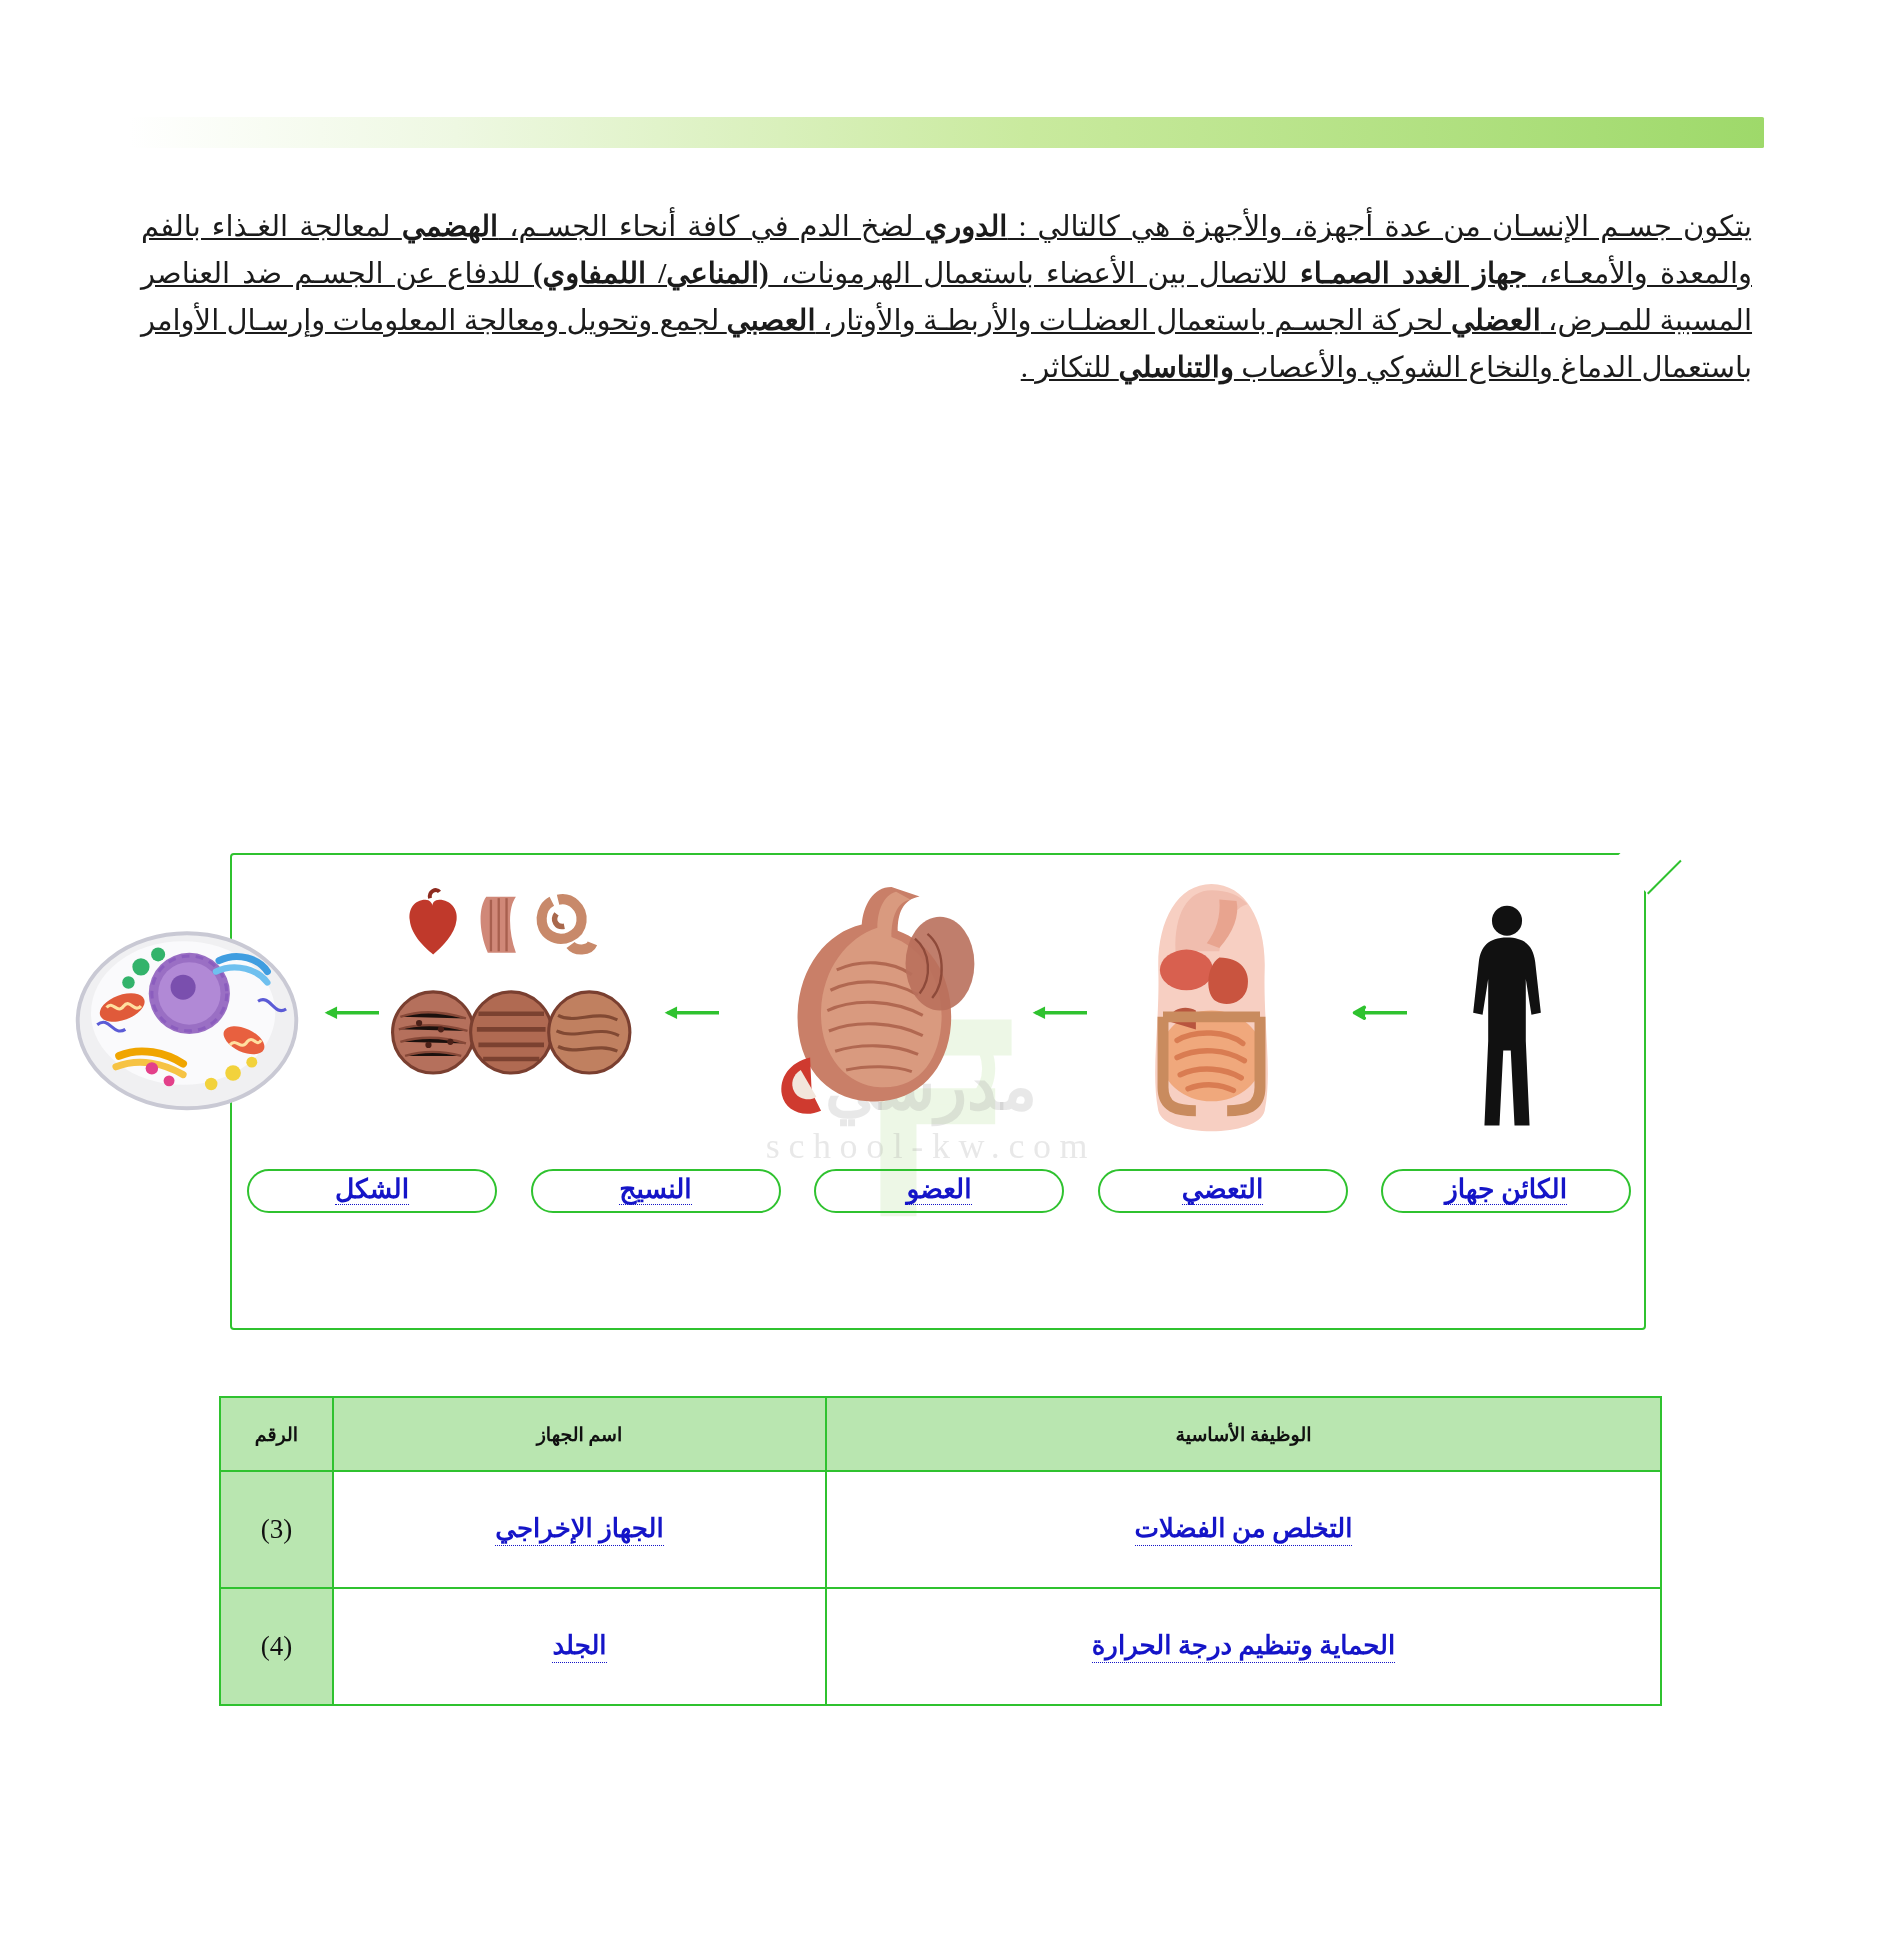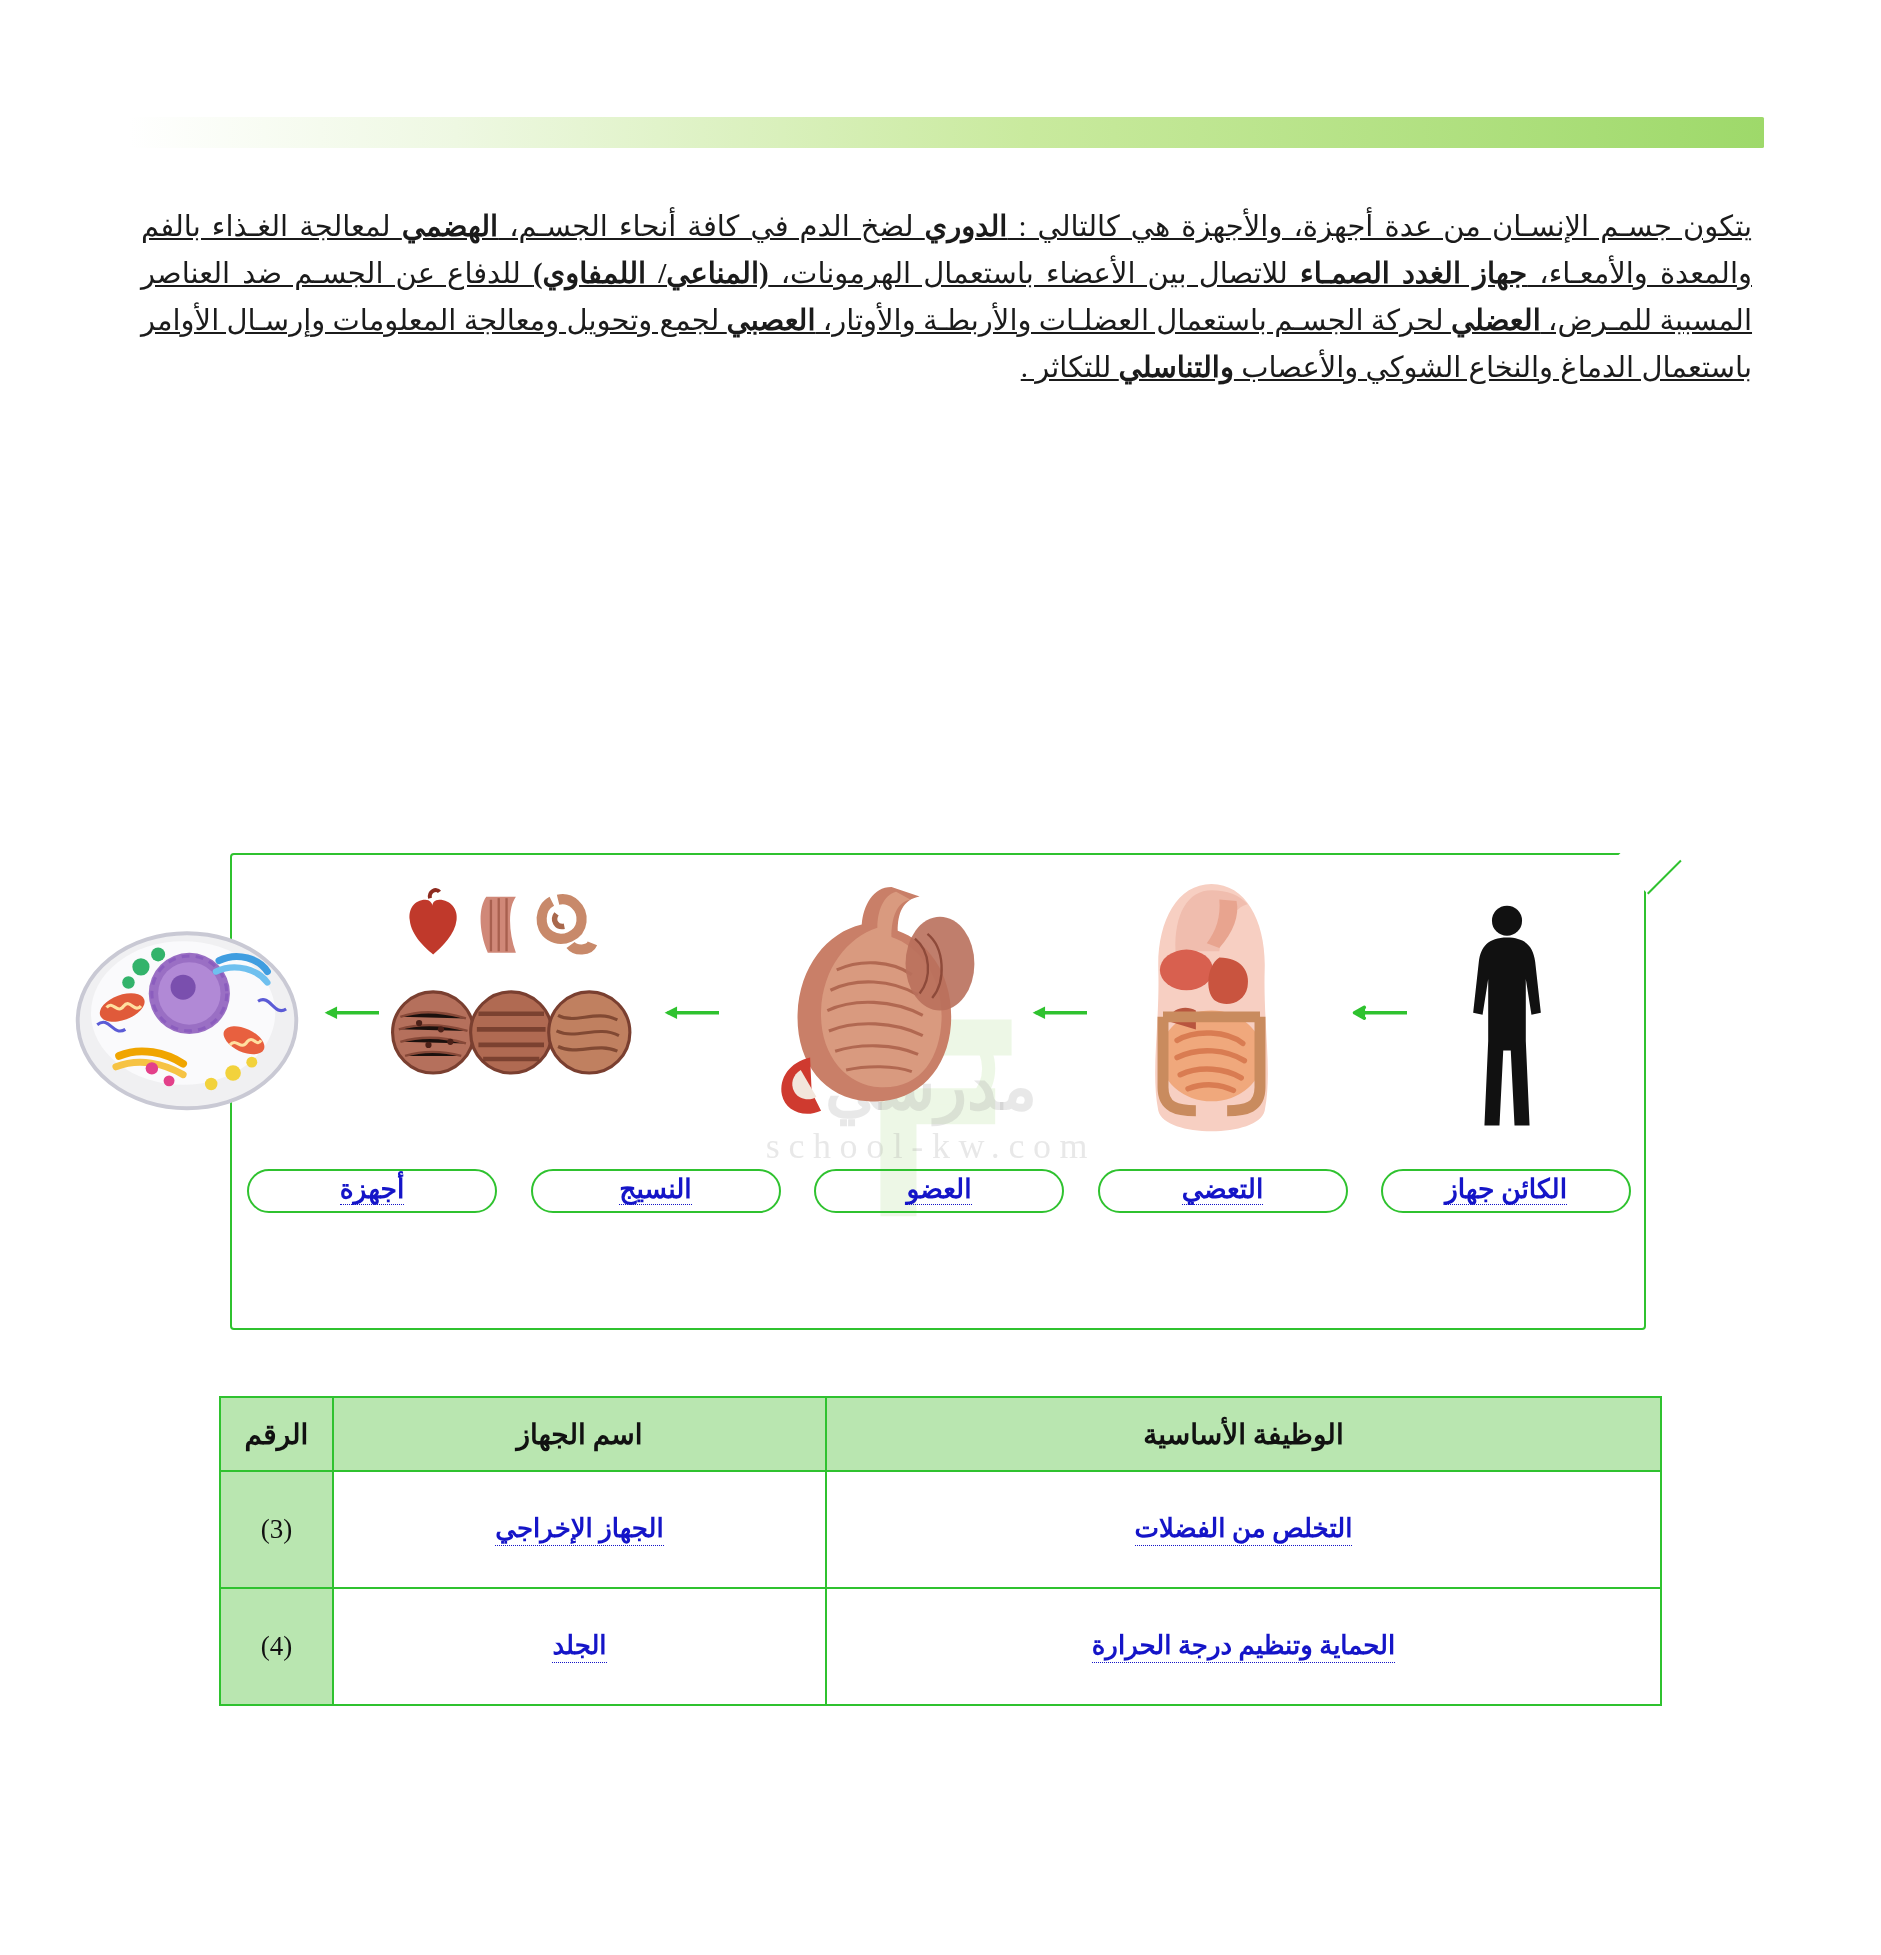--- a/index.html
+++ b/index.html
@@ -195,21 +195,21 @@
     border-collapse: collapse;
     width: 100%;
     table-layout: fixed;
   }
   table.data th, table.data td {
     border: 2px solid #2fc22f;
     box-sizing: border-box;
   }
   table.data th {
     background: #b9e6b0;
-    font-size: 28px;
+    font-size: 19px;
     font-weight: bold;
     color: #111;
     height: 74px;
     text-align: center;
   }
   table.data td.num {
     background: #b9e6b0;
     font-size: 27px;
     text-align: center;
     color: #111;
@@ -446,21 +446,21 @@
     <div class="label-box">
         <span>التعضي</span>
       </div>
     <div class="label-box">
         <span>العضو</span>
       </div>
     <div class="label-box">
         <span>النسيج</span>
       </div>
     <div class="label-box">
-        <span>أجهزة</span>
+        <span>الشكل</span>
       </div>
   </div>
 
 
   <div class="tbl-wrap">
     <table class="data">
       <colgroup>
           <col>
           <col class="col-name">
           <col class="col-num">

